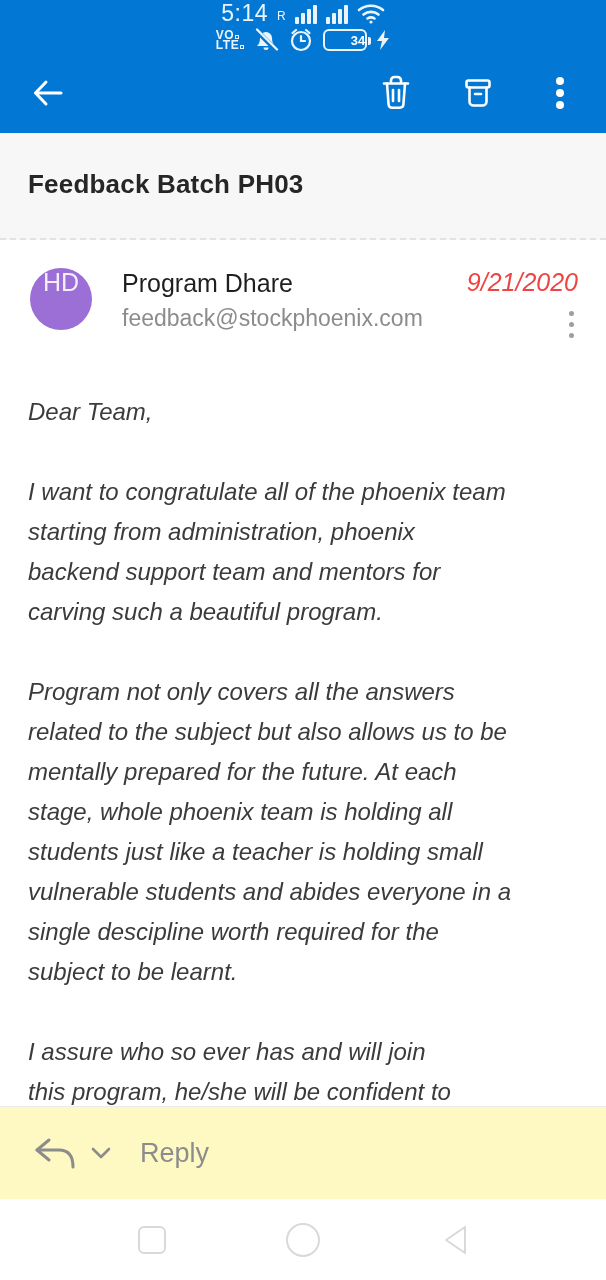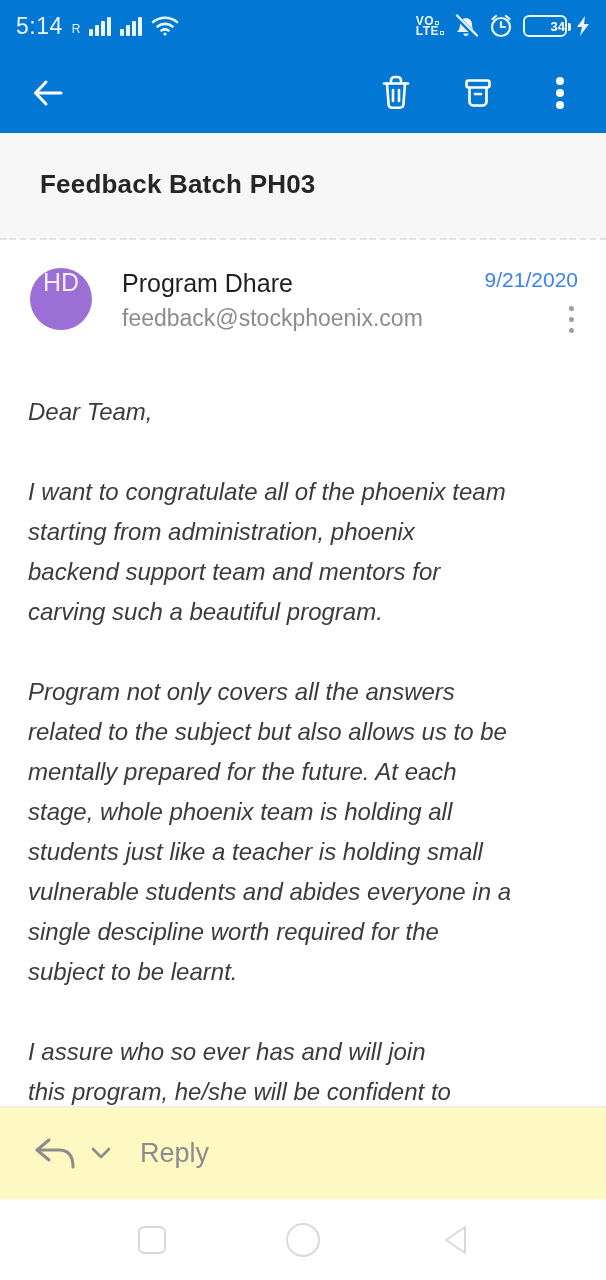--- a/index.html
+++ b/index.html
@@ -6,21 +6,21 @@
   *{box-sizing:border-box;}
   .screen{
     width:606px;height:1280px;position:relative;margin:0 auto;
     background:#ffffff;overflow:hidden;
     font-family:"Liberation Sans", sans-serif;
   }
   
   .status-bar{
     position:absolute;top:0;left:0;width:606px;height:52px;
     background:#0278d4;display:flex;align-items:center;
-    justify-content:space-between;padding:0 16px;color:rgba(255,255,255,.92);
+    justify-content:space-between;padding:0 16px;color:rgba(255,255,255,.92);flex-direction:column;
   }
   .sb-left,.sb-right{display:flex;align-items:center;gap:9px;}
   .sb-time{font-size:23px;letter-spacing:.5px;}
   .sb-r{font-size:12px;align-self:flex-end;margin-bottom:4px;}
   .bars{display:flex;align-items:flex-end;gap:2px;height:20px;}
   .bars i{display:block;width:4px;background:rgba(255,255,255,.92);border-radius:1px;}
   .bars i:nth-child(1){height:7px;}
   .bars i:nth-child(2){height:11px;}
   .bars i:nth-child(3){height:15px;}
   .bars i:nth-child(4){height:19px;}
@@ -43,37 +43,37 @@
   .app-bar .spacer{flex:1;}
   .app-bar .icon-btn{margin-left:38px;}
   .app-bar .icon-btn:first-child{margin-left:0;}
   
   .subject-bar{
     position:absolute;top:133px;left:0;width:606px;height:107px;
     background:#f7f7f7;display:flex;align-items:center;padding:0 28px 4px 28px;
     border-top:1px solid #eef2f6;
     border-bottom:2px dashed #e2e2e2;
   }
-  .subject-bar h1{font-size:26px;font-weight:bold;color:#262626;margin:12px;letter-spacing:.2px;}
+  .subject-bar h1{font-size:26px;font-weight:bold;color:#262626;margin:0;letter-spacing:.2px;}
   
   .content{
     position:absolute;top:240px;left:0;width:606px;height:866px;
     background:#ffffff;overflow:hidden;
   }
   .sender-row{display:flex;margin:28px 28px 0 30px;position:relative;}
   .avatar{
     width:62px;height:62px;border-radius:50%;background:#9b6fd6;
     display:flex;align-items:flex-start;justify-content:center;
     color:#f4edfc;font-size:25px;flex:0 0 62px;
   }
   .sender-meta{margin-left:30px;padding-top:1px;}
   .sender-name{font-size:25px;color:#1f1f1f;margin:0 0 7px 0;font-weight:500;}
   .sender-email{font-size:23px;color:#8c8c8c;margin:0;}
   .sender-side{position:absolute;right:0;top:0;display:flex;flex-direction:column;align-items:flex-end;}
-  .msg-date{font-size:21px;color:#3b82f6;}
+  .msg-date{font-size:25px;color:#ef4444;font-style:italic;}
   .kebab-gray{margin-top:14px;margin-right:4px;display:flex;flex-direction:column;gap:6px;cursor:pointer;}
   .kebab-gray i{width:5px;height:5px;border-radius:50%;background:#9e9e9e;display:block;}
   
   .body-text{margin:60px 28px 0 28px;color:#3b3b3b;font-size:24px;}
   .body-text p{margin:0 0 40px 0;font-style:italic;}
   .body-text .ln{line-height:40px;white-space:nowrap;}
   
   .reply-bar{
     position:absolute;top:1106px;left:0;width:606px;height:93px;
     background:#fef9c3;border-top:1px solid #ececec;

